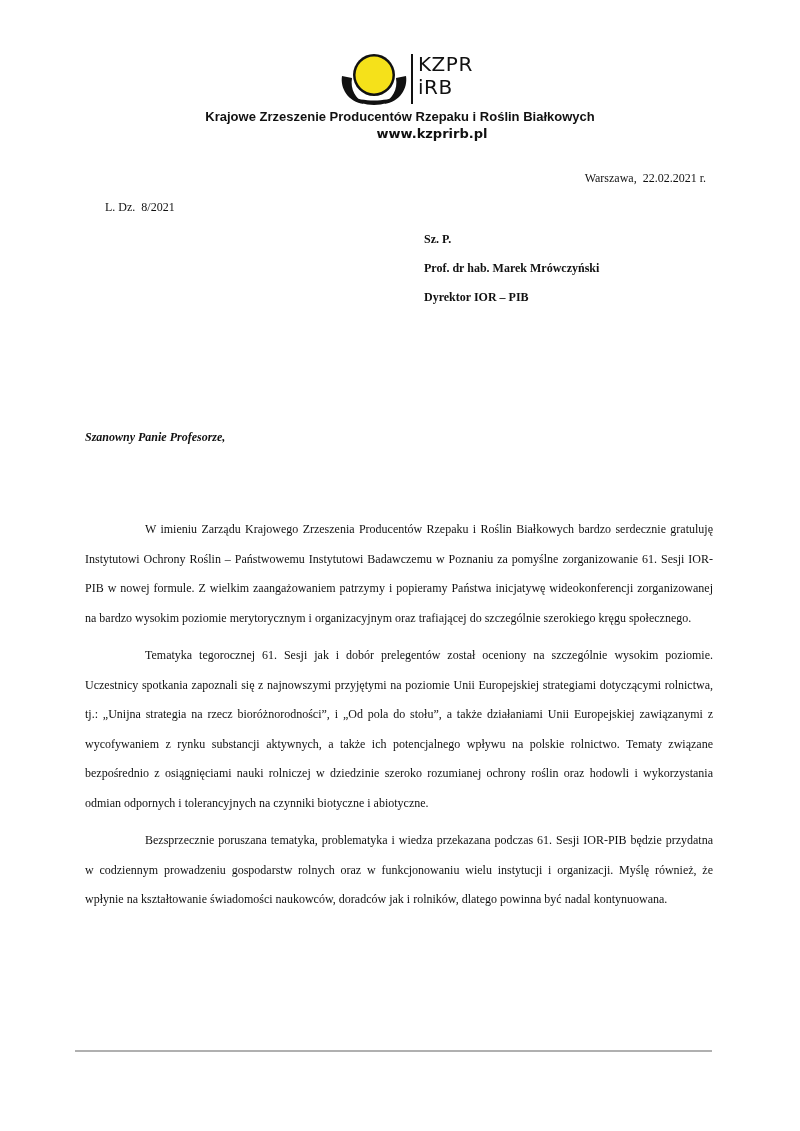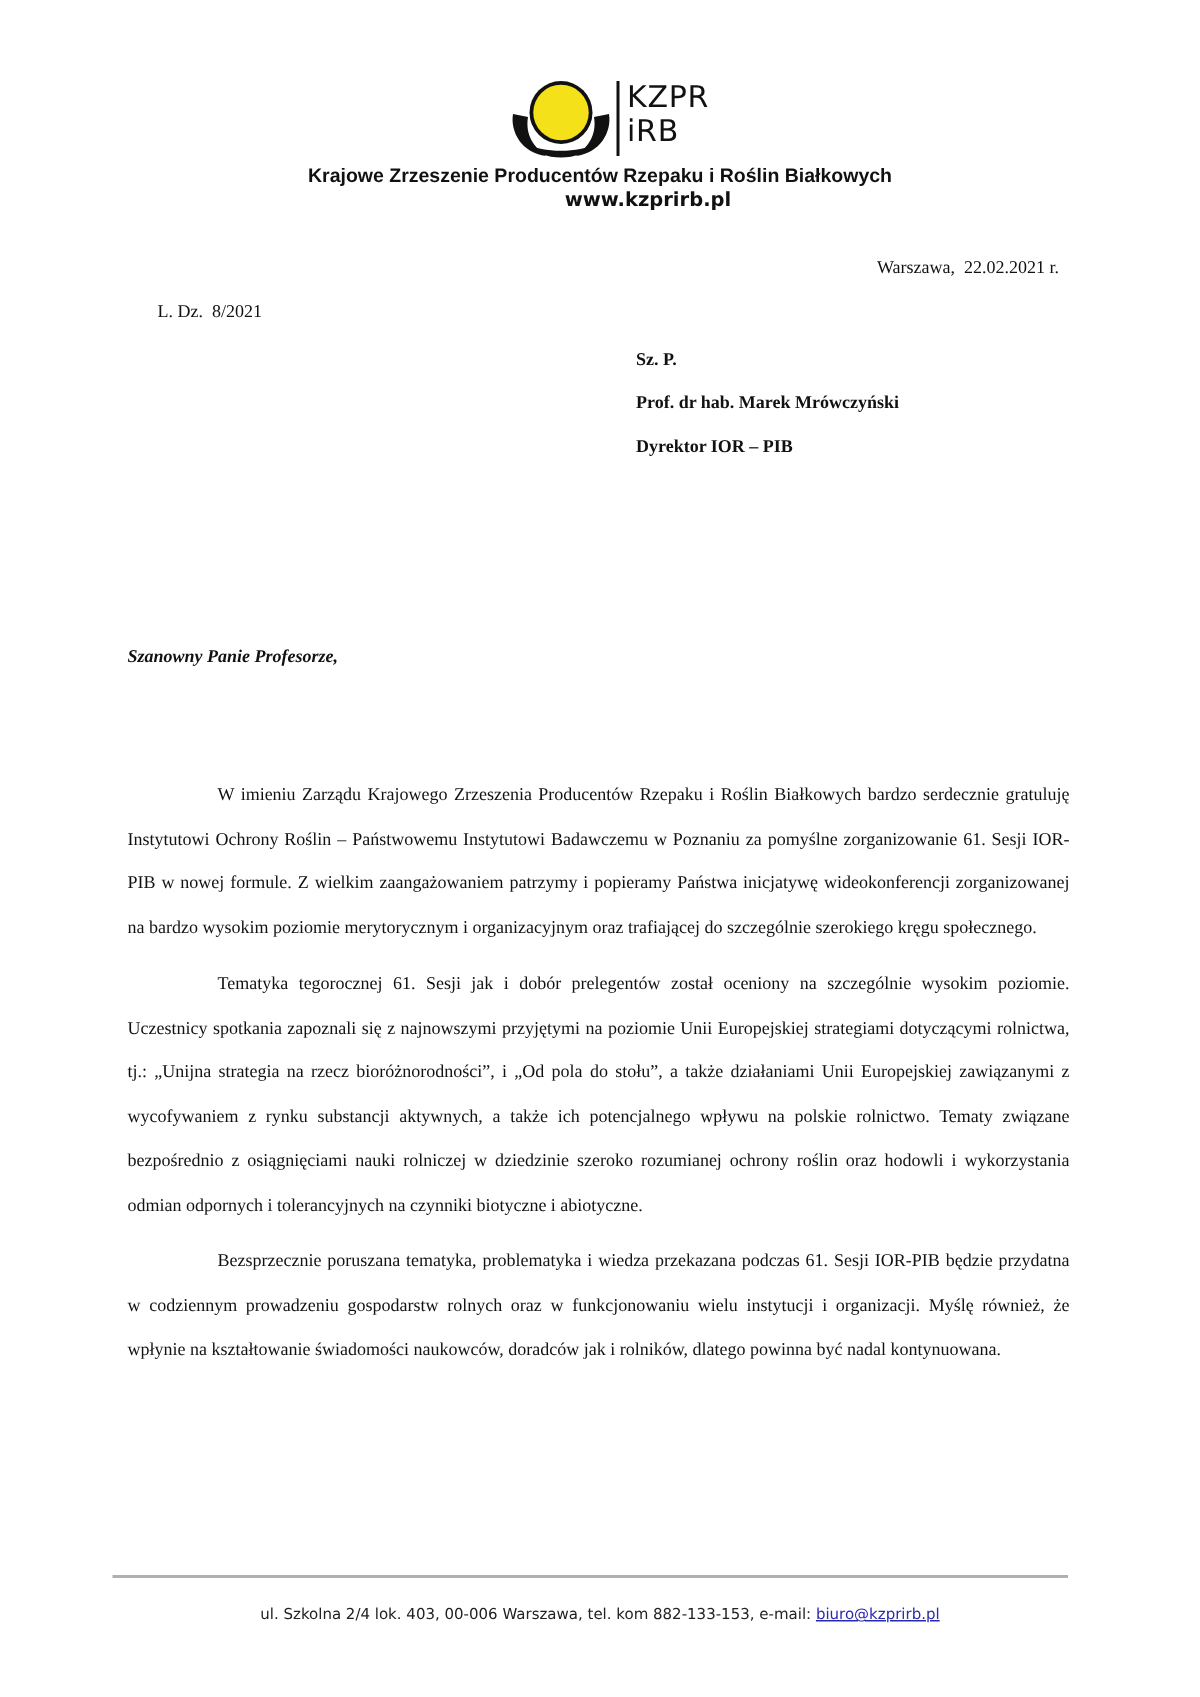--- a/index.html
+++ b/index.html
@@ -184,17 +184,14 @@
 
   <div class="serif salutation">Szanowny Panie Profesorze,</div>
 
   <div class="serif body-text">
     <p>W imieniu Zarządu Krajowego Zrzeszenia Producentów Rzepaku i Roślin Białkowych bardzo serdecznie gratuluję Instytutowi Ochrony Roślin – Państwowemu Instytutowi Badawczemu w Poznaniu za pomyślne zorganizowanie 61. Sesji IOR-PIB w nowej formule. Z wielkim zaangażowaniem patrzymy i popieramy Państwa inicjatywę wideokonferencji zorganizowanej na bardzo wysokim poziomie merytorycznym i organizacyjnym oraz trafiającej do szczególnie szerokiego kręgu społecznego.</p>
     <p>Tematyka tegorocznej 61. Sesji jak i dobór prelegentów został oceniony na szczególnie wysokim poziomie. Uczestnicy spotkania zapoznali się z najnowszymi przyjętymi na poziomie Unii Europejskiej strategiami dotyczącymi rolnictwa, tj.: „Unijna strategia na rzecz bioróżnorodności”, i „Od pola do stołu”, a także działaniami Unii Europejskiej zawiązanymi z wycofywaniem z rynku substancji aktywnych, a także ich potencjalnego wpływu na polskie rolnictwo. Tematy związane bezpośrednio z osiągnięciami nauki rolniczej w dziedzinie szeroko rozumianej ochrony roślin oraz hodowli i wykorzystania odmian odpornych i tolerancyjnych na czynniki biotyczne i abiotyczne.</p>
     <p>Bezsprzecznie poruszana tematyka, problematyka i wiedza przekazana podczas 61. Sesji IOR-PIB będzie przydatna w codziennym prowadzeniu gospodarstw rolnych oraz w funkcjonowaniu wielu instytucji i organizacji. Myślę również, że wpłynie na kształtowanie świadomości naukowców, doradców jak i rolników, dlatego powinna być nadal kontynuowana.</p>
   </div>
 
   <div class="footer-line"></div>
-  <div class="footer-text">
-    <span>ul. Szkolna 2/4 lok. 403, 00-006 Warszawa, tel. kom 882-133-153, e-mail: </span><a>biuro@kzprirb.pl</a>
-  </div>
 
 </div>
 
 </body></html>

